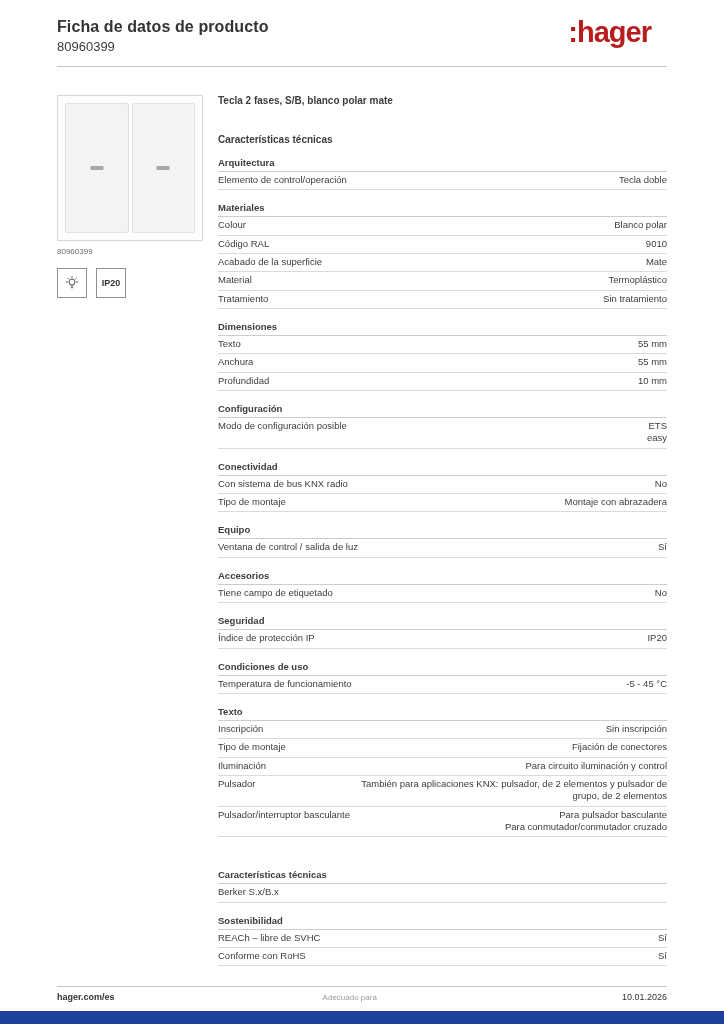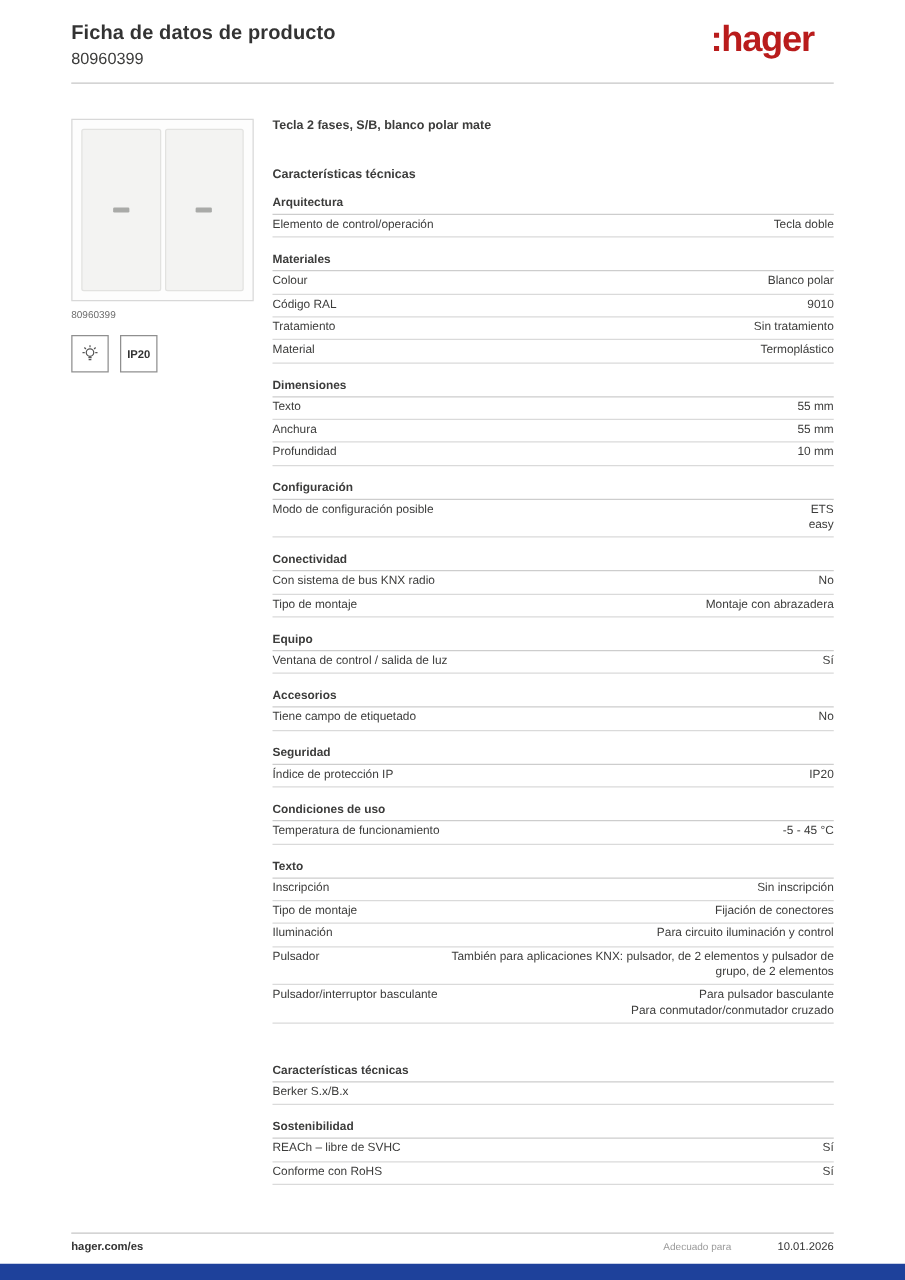--- a/index.html
+++ b/index.html
@@ -32,21 +32,21 @@
   .section { margin-top:12px; }
   .section.gap-before { margin-top:32px; }
   .section-heading { font-size:9.5px; font-weight:bold; padding-bottom:3px; border-bottom:1px solid #cdcdcd; }
   .row { display:flex; justify-content:space-between; align-items:flex-start; padding:2px 0 3px 0; border-bottom:1px solid #dadada; font-size:9.5px; line-height:1.3;gap:19px; }
   .row-label { text-align:left; padding-right:10px; }
   .row-value { text-align:right; white-space:pre-line; max-width:320px; }
 
   
   .footer { position:absolute; left:57px; right:57px; bottom:22px; border-top:1px solid #c6c6c6; padding-top:5px; display:flex; align-items:baseline; }
   .footer-left { font-size:9px; font-weight:bold; color:#333; }
-  .footer-center { flex:1; text-align:right; font-size:8px; color:#9a9a9a; }
+  .footer-center { flex:1; text-align:center; font-size:8px; color:#9a9a9a; }
   .footer-right { font-size:9px; font-weight:normal; color:#333;margin-left:37px; }
   .bottom-bar { position:absolute; left:0; right:0; bottom:0; height:13px; background:#1e419b; }
 </style>
 </head>
 <body>
 
 <div class="page">
 
   <div class="header">
     <div class="header-title">Ficha de datos de producto</div>
@@ -99,26 +99,30 @@
           <div class="section-heading">Materiales</div>
           <div class="row">
             <span class="row-label">Colour</span>
             <span class="row-value">Blanco polar</span>
           </div>
           <div class="row">
             <span class="row-label">Código RAL</span>
             <span class="row-value">9010</span>
           </div>
           <div class="row">
+            <span class="row-label">Acabado de la superficie</span>
+            <span class="row-value">Mate</span>
+          </div>
+          <div class="row">
+            <span class="row-label">Material</span>
+            <span class="row-value">Termoplástico</span>
+          </div>
+          <div class="row">
             <span class="row-label">Tratamiento</span>
             <span class="row-value">Sin tratamiento</span>
-          </div>
-          <div class="row">
-            <span class="row-label">Material</span>
-            <span class="row-value">Termoplástico</span>
           </div>
         </div>
         <div class="section">
           <div class="section-heading">Dimensiones</div>
           <div class="row">
             <span class="row-label">Texto</span>
             <span class="row-value">55 mm</span>
           </div>
           <div class="row">
             <span class="row-label">Anchura</span>

